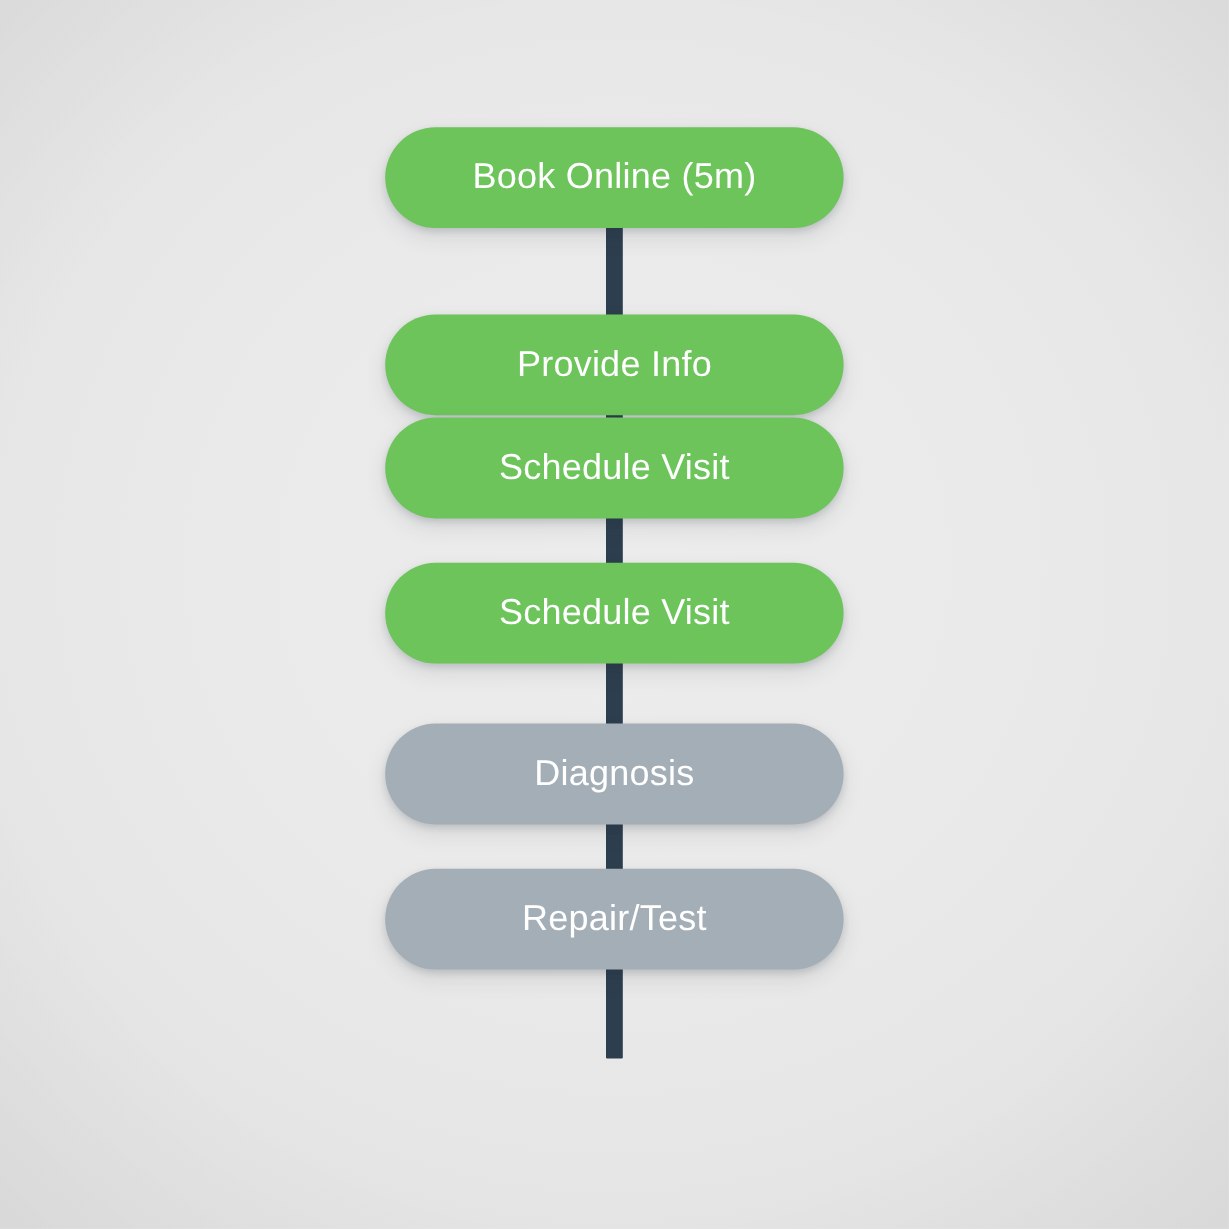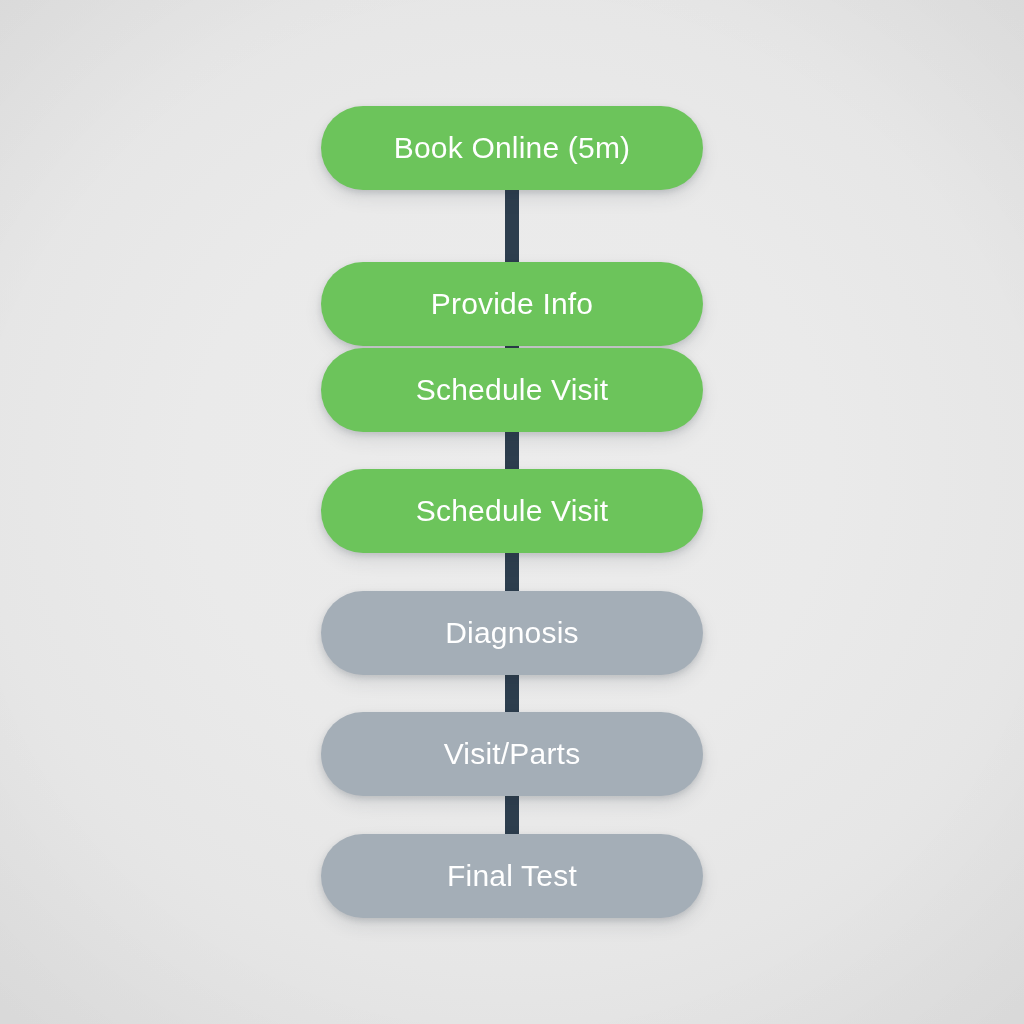--- a/index.html
+++ b/index.html
@@ -82,20 +82,21 @@
       0 8px 18px rgba(40, 50, 60, 0.10);
   }
 
   .node.green {
     background: #6cc45b;
     justify-content: center;
   }
 
   .node.grey {
     background: #a4aeb7;
+    margin-top: 12px;
   }
 
   .node-label {
     color: #ffffff;
     font-size: 30px;
     font-weight: 400;
     letter-spacing: 0.2px;
     line-height: 1;
     white-space: nowrap;
     text-align: center;
@@ -124,21 +125,18 @@
 
     <div class="node green" style="top:363px;">
       <span class="node-label">Schedule Visit</span>
     </div>
 
     <div class="node grey" style="top:485px;">
       <span class="node-label">Diagnosis</span>
     </div>
 
     <div class="node grey" style="top:606px;">
-      <span class="node-label">Visit/Parts</span>
+      <span class="node-label">Repair/Test</span>
     </div>
 
-    <div class="node grey" style="top:728px;">
-      <span class="node-label">Final Test</span>
-    </div>
 
   </div>
 </div>
 
 </body></html>

